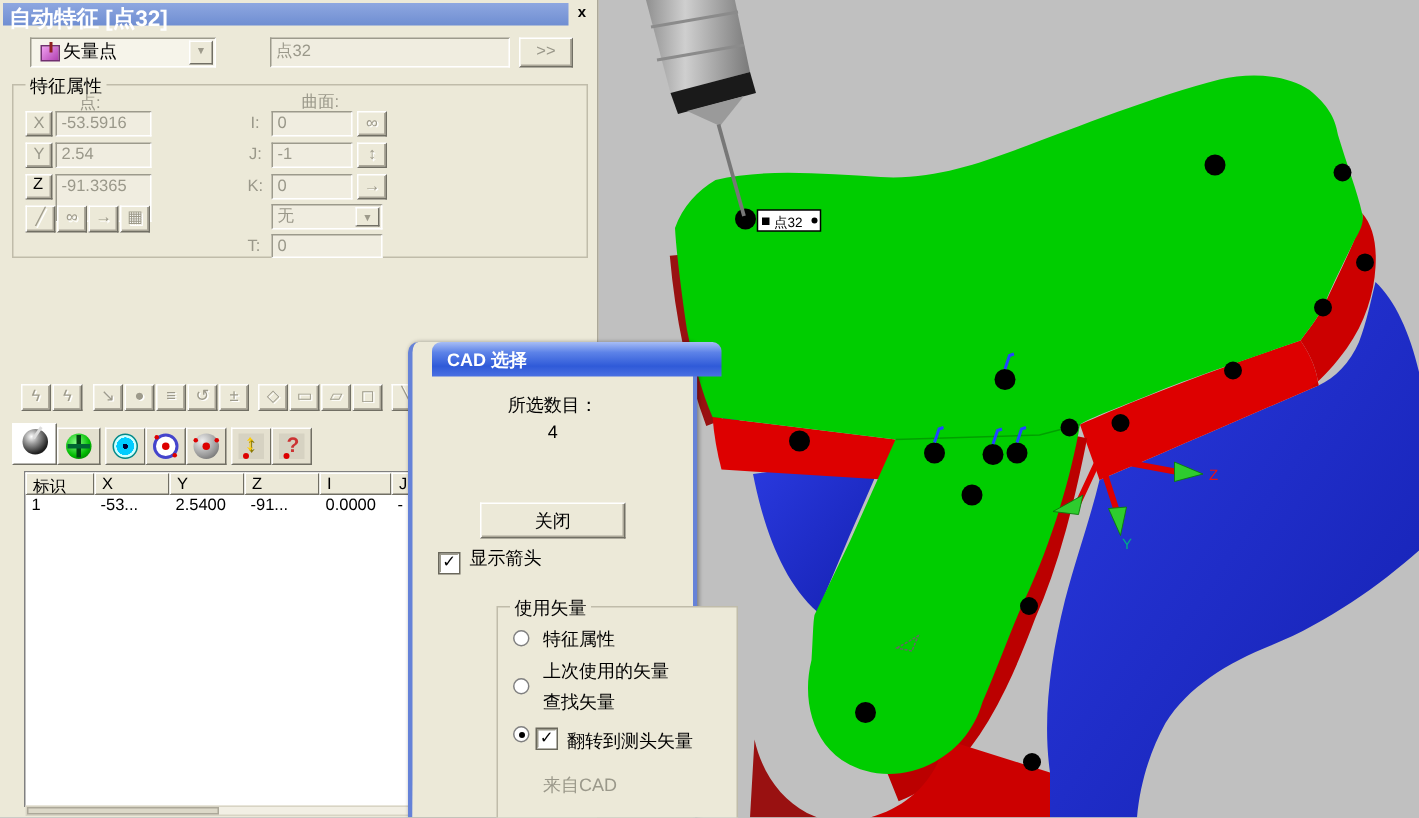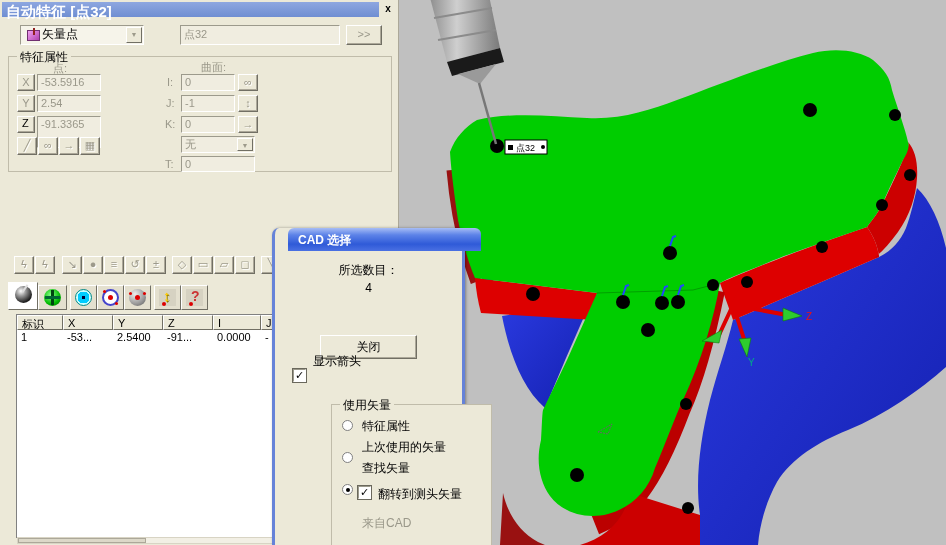--- a/index.html
+++ b/index.html
@@ -301,21 +301,21 @@
 </div>
 
 <div id="cad-dialog" class="abs">
   <div id="cad-title" class="abs">CAD 选择</div>
   <div class="abs blk" style="left:0;top:34px;width:100%;text-align:center;">所选数目：</div>
   <div class="abs blk" style="left:0;top:53px;width:100%;text-align:center;">4</div>
   <div class="abs xpbtn" style="left:45px;top:107px;width:97px;height:24px;line-height:22px;">关闭</div>
 
   <div class="abs cb" style="left:18px;top:141px;">
     <span>✓</span></div>
-  <span class="abs blk" style="left:38px;top:125px;">显示箭头</span>
+  <span class="abs blk" style="left:38px;top:136px;">显示箭头</span>
 
   <div class="abs grp" style="left:14px;top:176px;width:161px;height:175px;background:#ece9d8;margin-left:42px;">
     <span class="grplbl">使用矢量</span>
     <div class="abs radio" style="left:10px;top:15px;"></div>
     <span class="abs blk" style="left:30px;top:13px;">特征属性</span>
     <div class="abs radio" style="left:10px;top:36px;"></div>
     <span class="abs blk" style="left:30px;top:34px;">上次使用的矢量</span>
     <div class="abs radio on" style="left:10px;top:57px;"></div>
     <span class="abs blk" style="left:30px;top:55px;">查找矢量</span>
     <div class="abs cb" style="left:26px;top:81px;">

